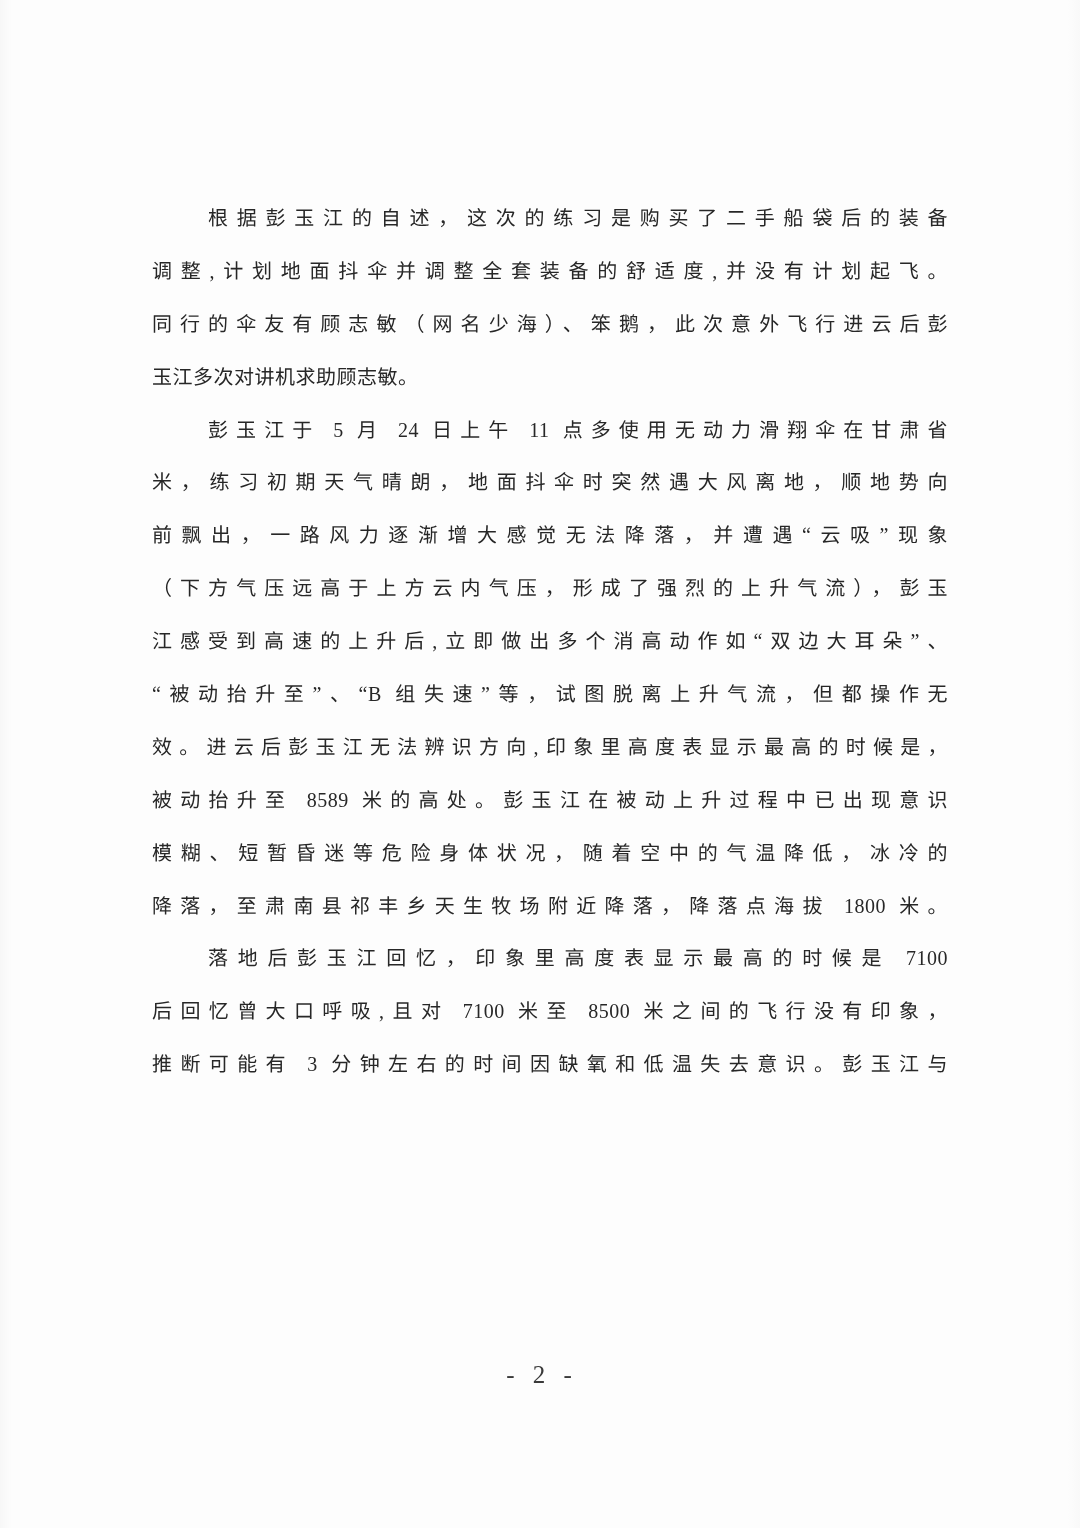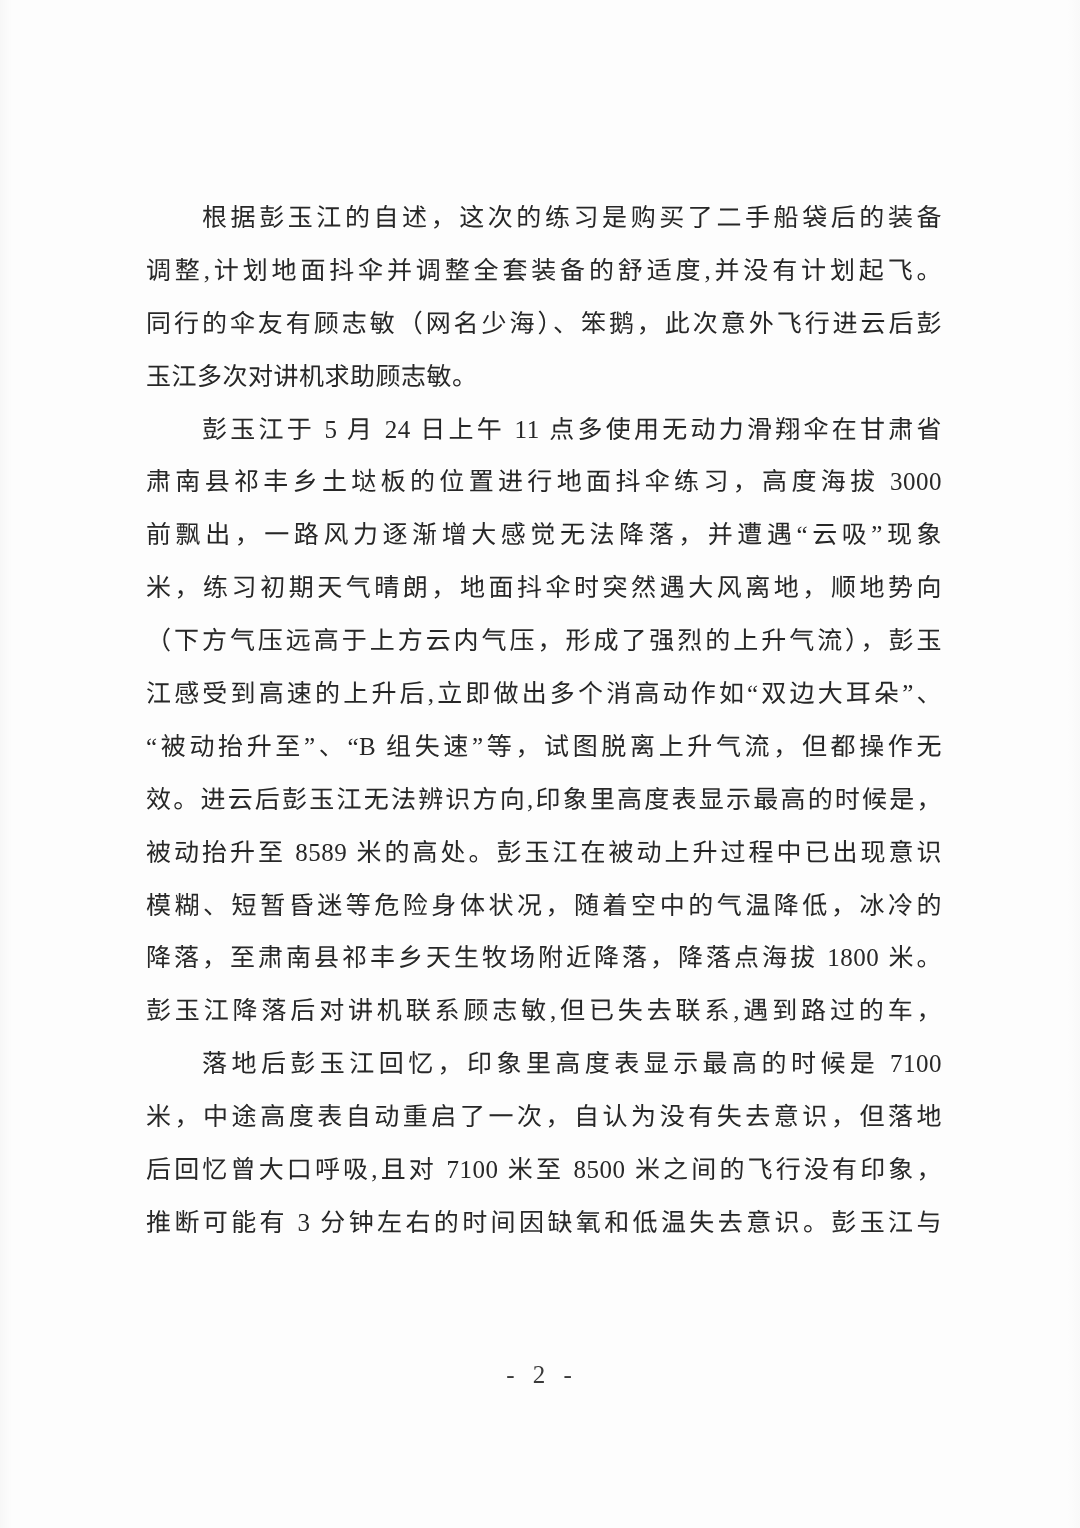--- a/index.html
+++ b/index.html
@@ -14,24 +14,24 @@
     position: relative;
     width: 1080px;
     height: 1528px;
     background: #fdfdfd;
     background: linear-gradient(90deg, #f7f7f7 0px, #fdfdfd 12px, #fdfdfd 1068px, #f9f9f9 1080px);
     overflow: hidden;
   }
 
   .text-block {
     position: absolute;
-    left: 146px;
+    left: 152px;
     top: 192px;
     width: 796px;
-    font-size: 25px;
+    font-size: 20px;
     color: #272727;
     letter-spacing: 0.5px;
   }
 
   .line {
     height: 52.9px;
     line-height: 52.9px;
     text-align: justify;
     text-align-last: justify;
     overflow: hidden;
@@ -61,30 +61,27 @@
 </head>
 <body>
 
 <div class="page">
   <div class="text-block">
       <div class="line indent">根据彭玉江的自述，这次的练习是购买了二手船袋后的装备</div>
       <div class="line">调整,计划地面抖伞并调整全套装备的舒适度,并没有计划起飞。</div>
       <div class="line">同行的伞友有顾志敏（网名少海）、笨鹅，此次意外飞行进云后彭</div>
       <div class="line short">玉江多次对讲机求助顾志敏。</div>
       <div class="line indent">彭玉江于 5 月 24 日上午 11 点多使用无动力滑翔伞在甘肃省</div>
-      <div class="line">肃南县祁丰乡土垯板的位置进行地面抖伞练习，高度海拔 3000</div>
+      <div class="line">米，练习初期天气晴朗，地面抖伞时突然遇大风离地，顺地势向</div>
       <div class="line">前飘出，一路风力逐渐增大感觉无法降落，并遭遇“云吸”现象</div>
-      <div class="line">米，练习初期天气晴朗，地面抖伞时突然遇大风离地，顺地势向</div>
       <div class="line">（下方气压远高于上方云内气压，形成了强烈的上升气流），彭玉</div>
       <div class="line">江感受到高速的上升后,立即做出多个消高动作如“双边大耳朵”、</div>
       <div class="line">“被动抬升至”、“B 组失速”等，试图脱离上升气流，但都操作无</div>
       <div class="line">效。进云后彭玉江无法辨识方向,印象里高度表显示最高的时候是，</div>
       <div class="line">被动抬升至 8589 米的高处。彭玉江在被动上升过程中已出现意识</div>
       <div class="line">模糊、短暂昏迷等危险身体状况，随着空中的气温降低，冰冷的</div>
       <div class="line">降落，至肃南县祁丰乡天生牧场附近降落，降落点海拔 1800 米。</div>
-      <div class="line">彭玉江降落后对讲机联系顾志敏,但已失去联系,遇到路过的车，</div>
       <div class="line indent">落地后彭玉江回忆，印象里高度表显示最高的时候是 7100</div>
-      <div class="line">米，中途高度表自动重启了一次，自认为没有失去意识，但落地</div>
       <div class="line">后回忆曾大口呼吸,且对 7100 米至 8500 米之间的飞行没有印象，</div>
       <div class="line">推断可能有 3 分钟左右的时间因缺氧和低温失去意识。彭玉江与</div>
     </div>
   <div class="footer">- 2 -</div>
 </div>
 
 </body></html>

